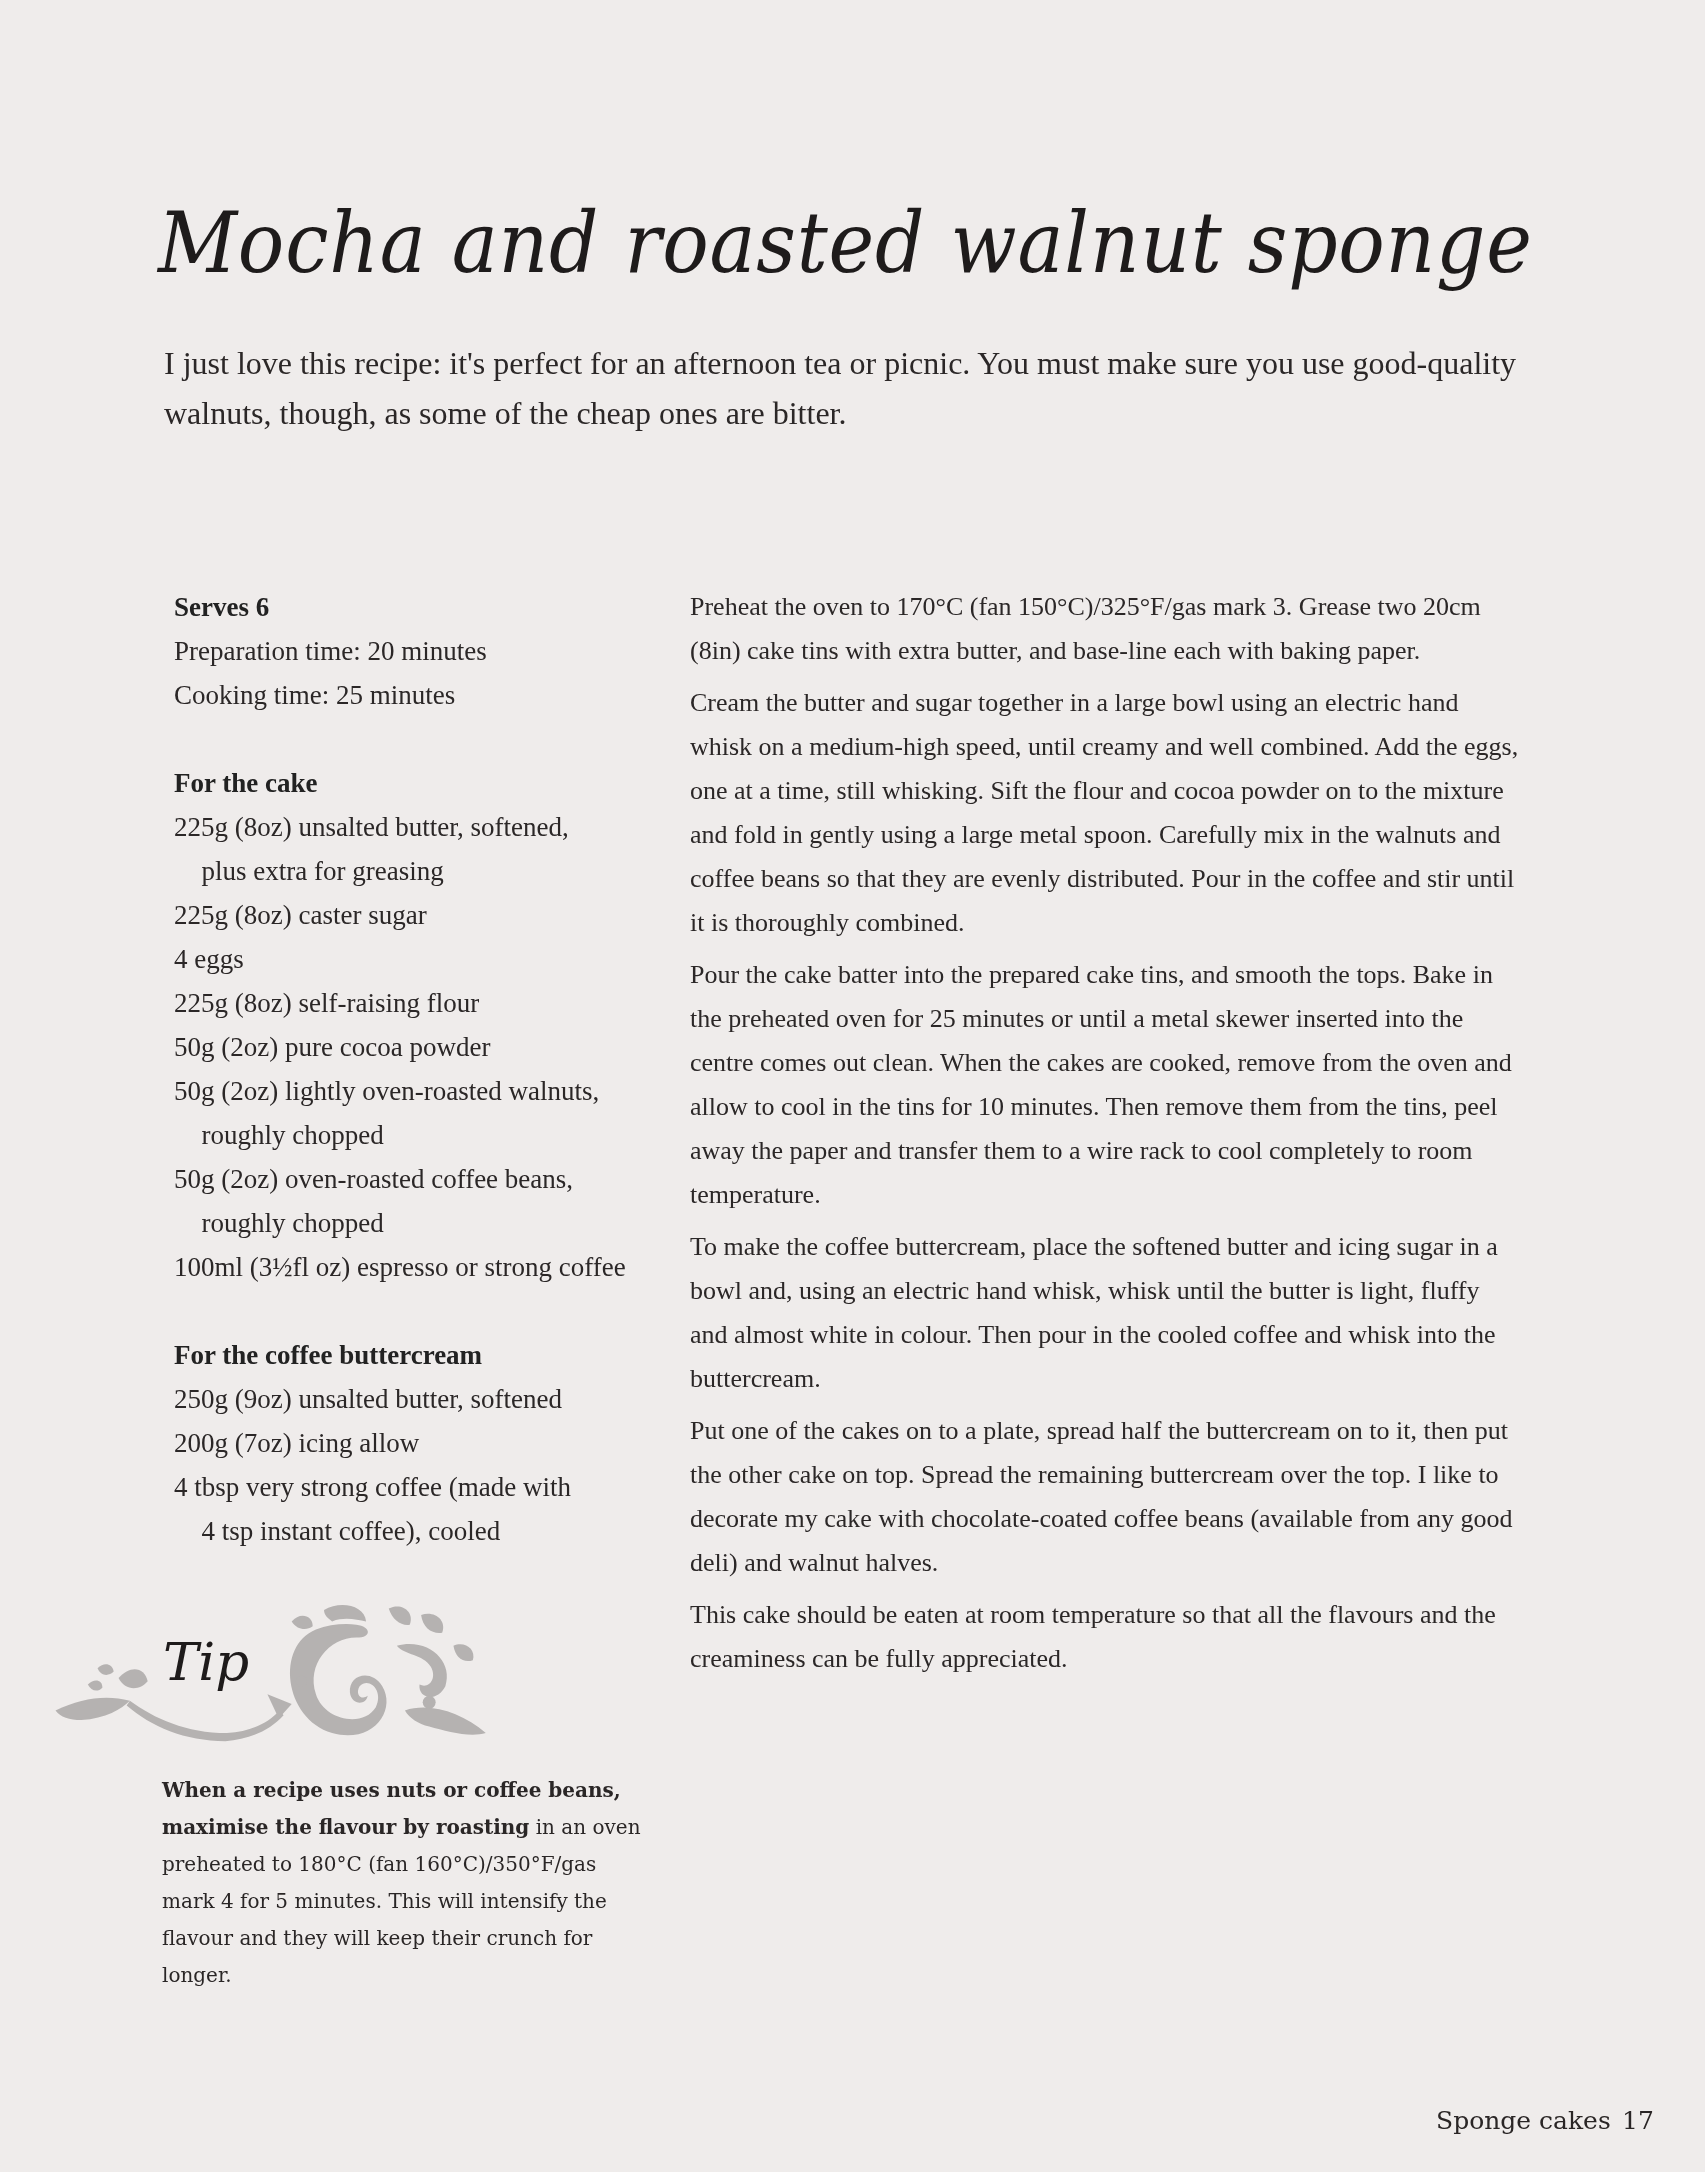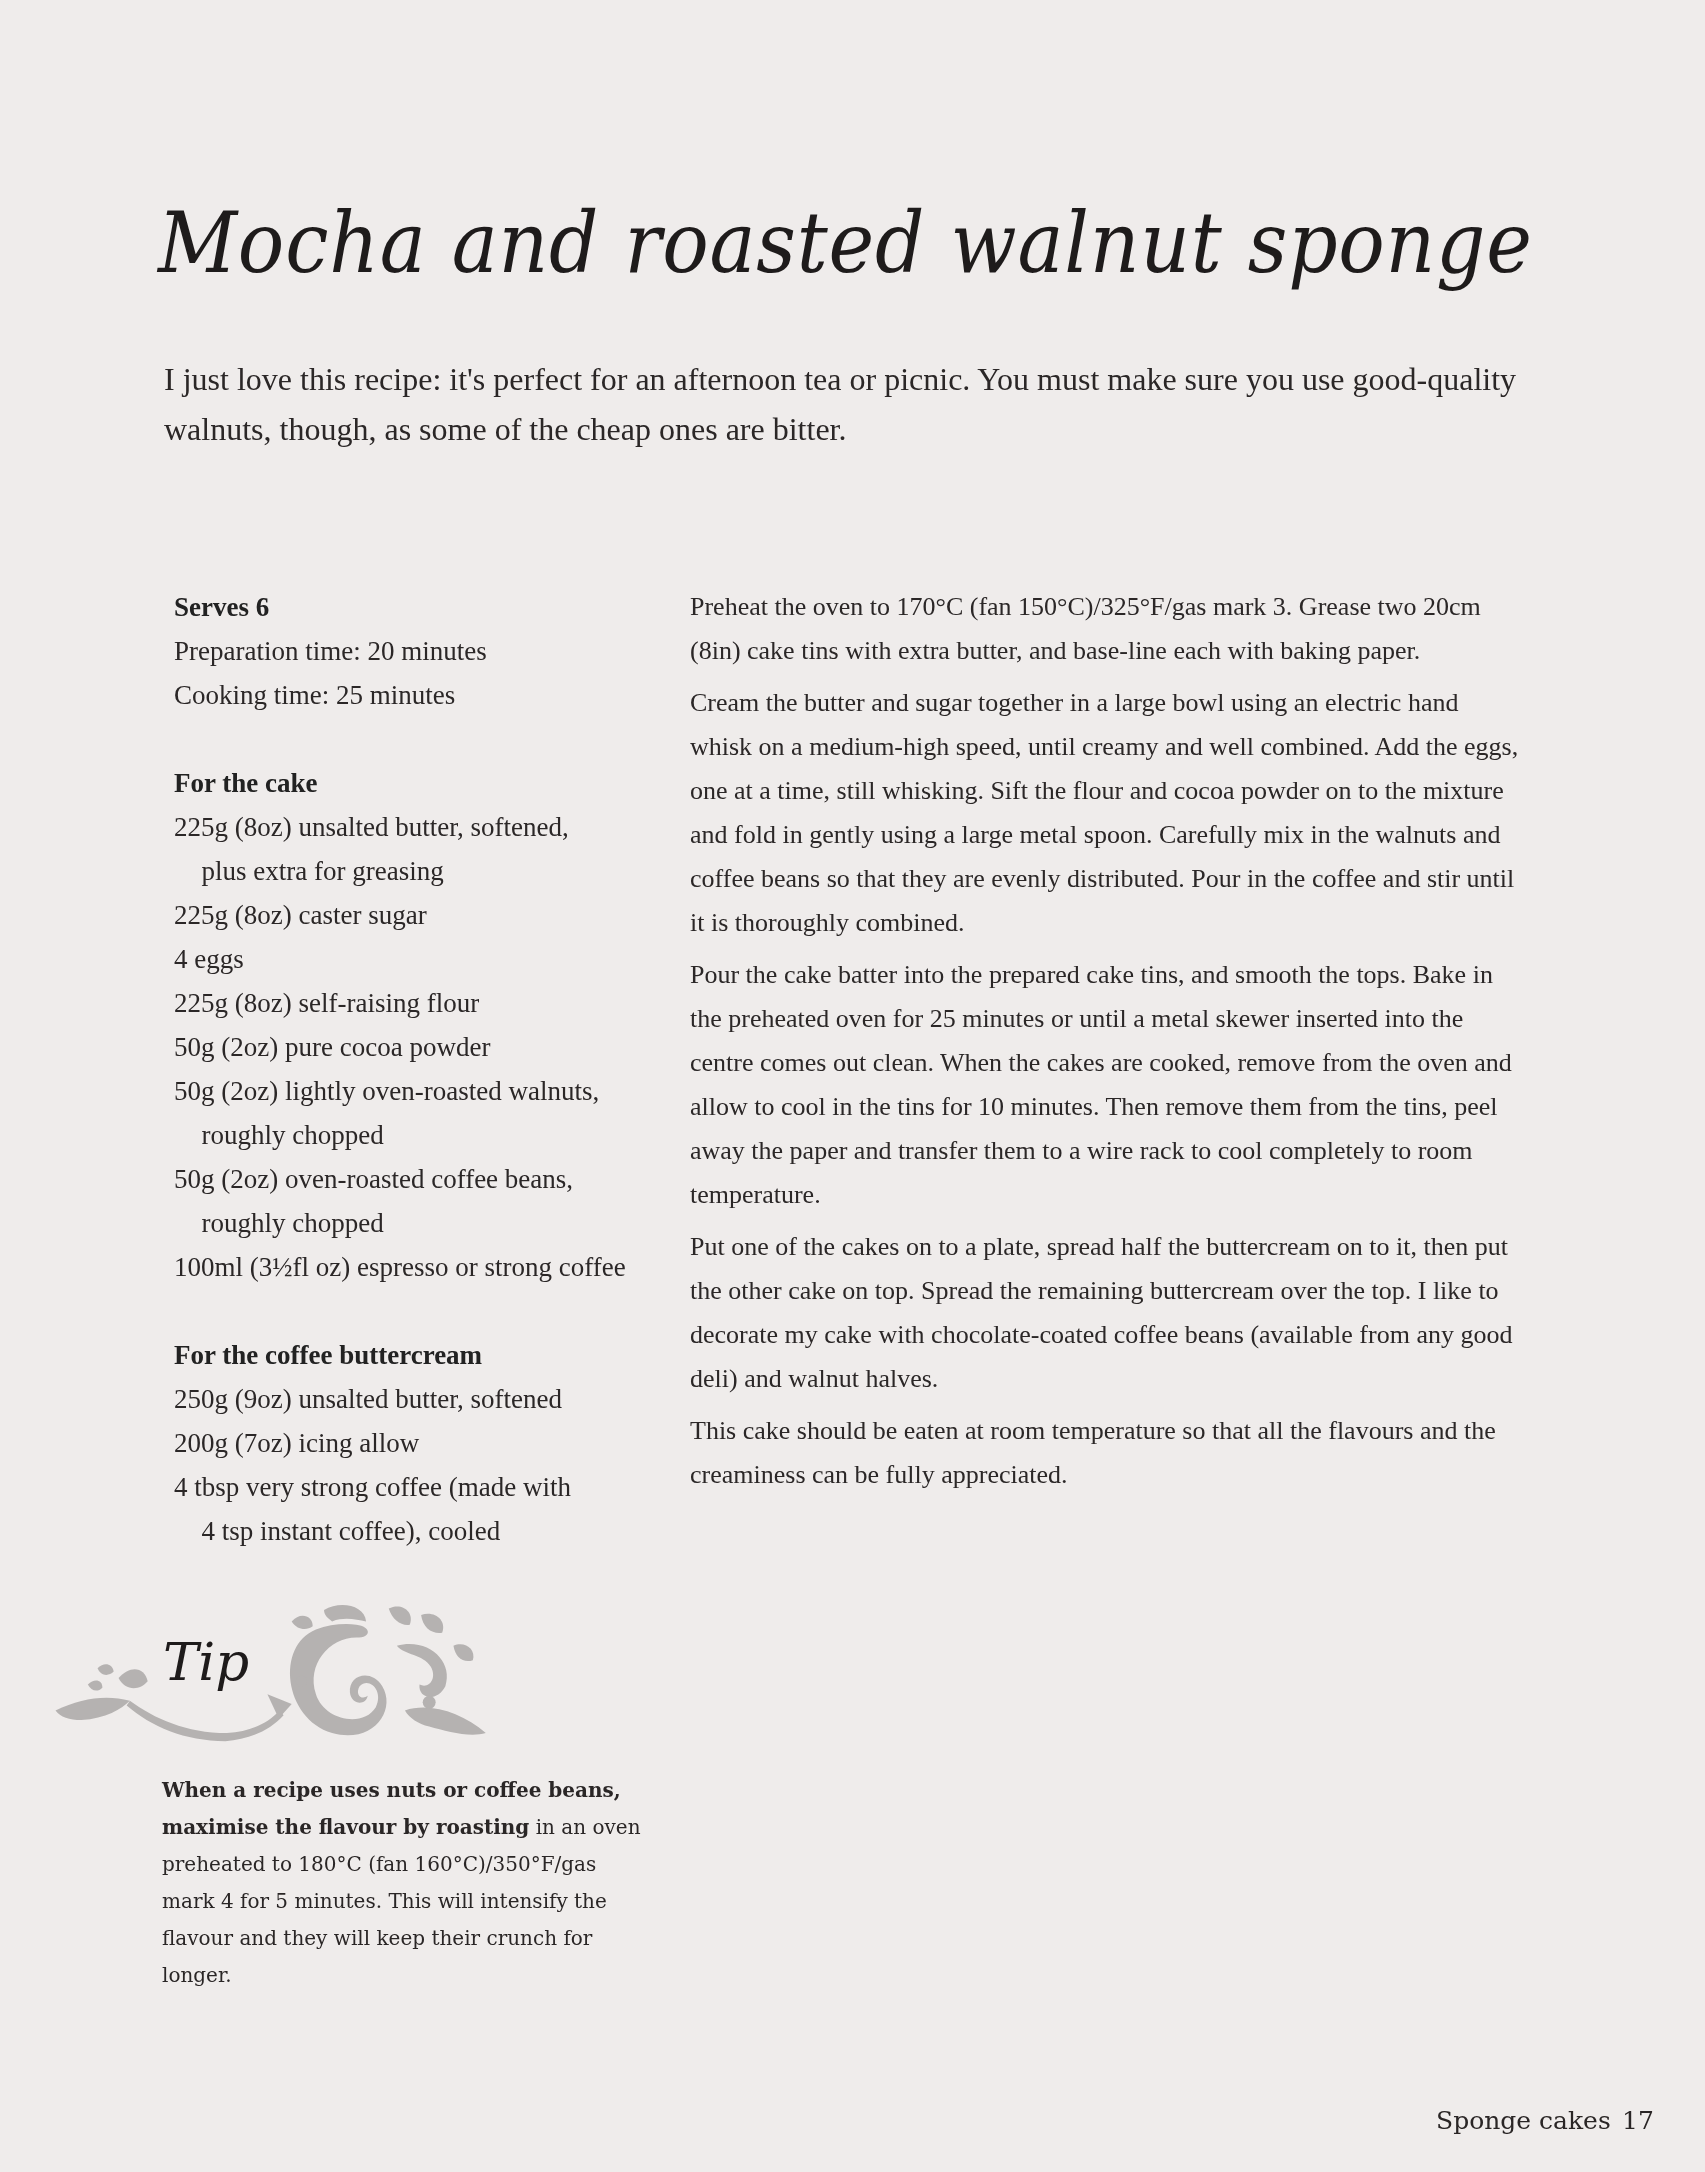--- a/index.html
+++ b/index.html
@@ -23,21 +23,21 @@
       font-size: 84px;
       letter-spacing: 0.8px;
       color: #1e1b1b;
       transform: scaleX(0.92);
       transform-origin: left top;
       white-space: nowrap;
     }
     .intro {
       position: absolute;
       left: 164px;
-      top: 354px;
+      top: 338px;
       width: 1358px;
       margin: 0;
       font-family: "Liberation Serif", "DejaVu Serif", serif;
       font-size: 32px;
       line-height: 50px;
       color: #2b2727;
     }
     .left-col {
       position: absolute;
       left: 174px;
@@ -138,20 +138,21 @@
       <div class="ing-line">200g (7oz) icing allow</div>
       <div class="ing-line">4 tbsp very strong coffee (made with</div>
       <div class="ing-line ing-indent">4 tsp instant coffee), cooled</div>
     </div>
 </div>
 
 <div class="right-col">
   <p class="method-para">Preheat the oven to 170°C (fan 150°C)/325°F/gas mark 3. Grease two 20cm (8in) cake tins with extra butter, and base-line each with baking paper.</p>
   <p class="method-para">Cream the butter and sugar together in a large bowl using an electric hand whisk on a medium-high speed, until creamy and well combined. Add the eggs, one at a time, still whisking. Sift the flour and cocoa powder on to the mixture and fold in gently using a large metal spoon. Carefully mix in the walnuts and coffee beans so that they are evenly distributed. Pour in the coffee and stir until it is thoroughly combined.</p>
   <p class="method-para">Pour the cake batter into the prepared cake tins, and smooth the tops. Bake in the preheated oven for 25 minutes or until a metal skewer inserted into the centre comes out clean. When the cakes are cooked, remove from the oven and allow to cool in the tins for 10 minutes. Then remove them from the tins, peel away the paper and transfer them to a wire rack to cool completely to room temperature.</p>
+  <p class="method-para">To make the coffee buttercream, place the softened butter and icing sugar in a bowl and, using an electric hand whisk, whisk until the butter is light, fluffy and almost white in colour. Then pour in the cooled coffee and whisk into the buttercream.</p>
   <p class="method-para">Put one of the cakes on to a plate, spread half the buttercream on to it, then put the other cake on top. Spread the remaining buttercream over the top. I like to decorate my cake with chocolate-coated coffee beans (available from any good deli) and walnut halves.</p>
   <p class="method-para">This cake should be eaten at room temperature so that all the flavours and the creaminess can be fully appreciated.</p>
 </div>
 
 <svg class="tip-ornament" viewBox="0 0 560 190" xmlns="http://www.w3.org/2000/svg">
   <g fill="#b5b2b1" stroke="none">
 
     <path d="M8 140 C40 125 70 120 100 128 C90 138 70 150 40 152 C25 152 14 148 8 140 Z"></path>
     <path d="M60 88 C68 80 78 82 80 92 C74 98 64 98 60 88 Z"></path>
     <path d="M48 108 C56 100 66 102 66 112 C60 118 52 116 48 108 Z"></path>

